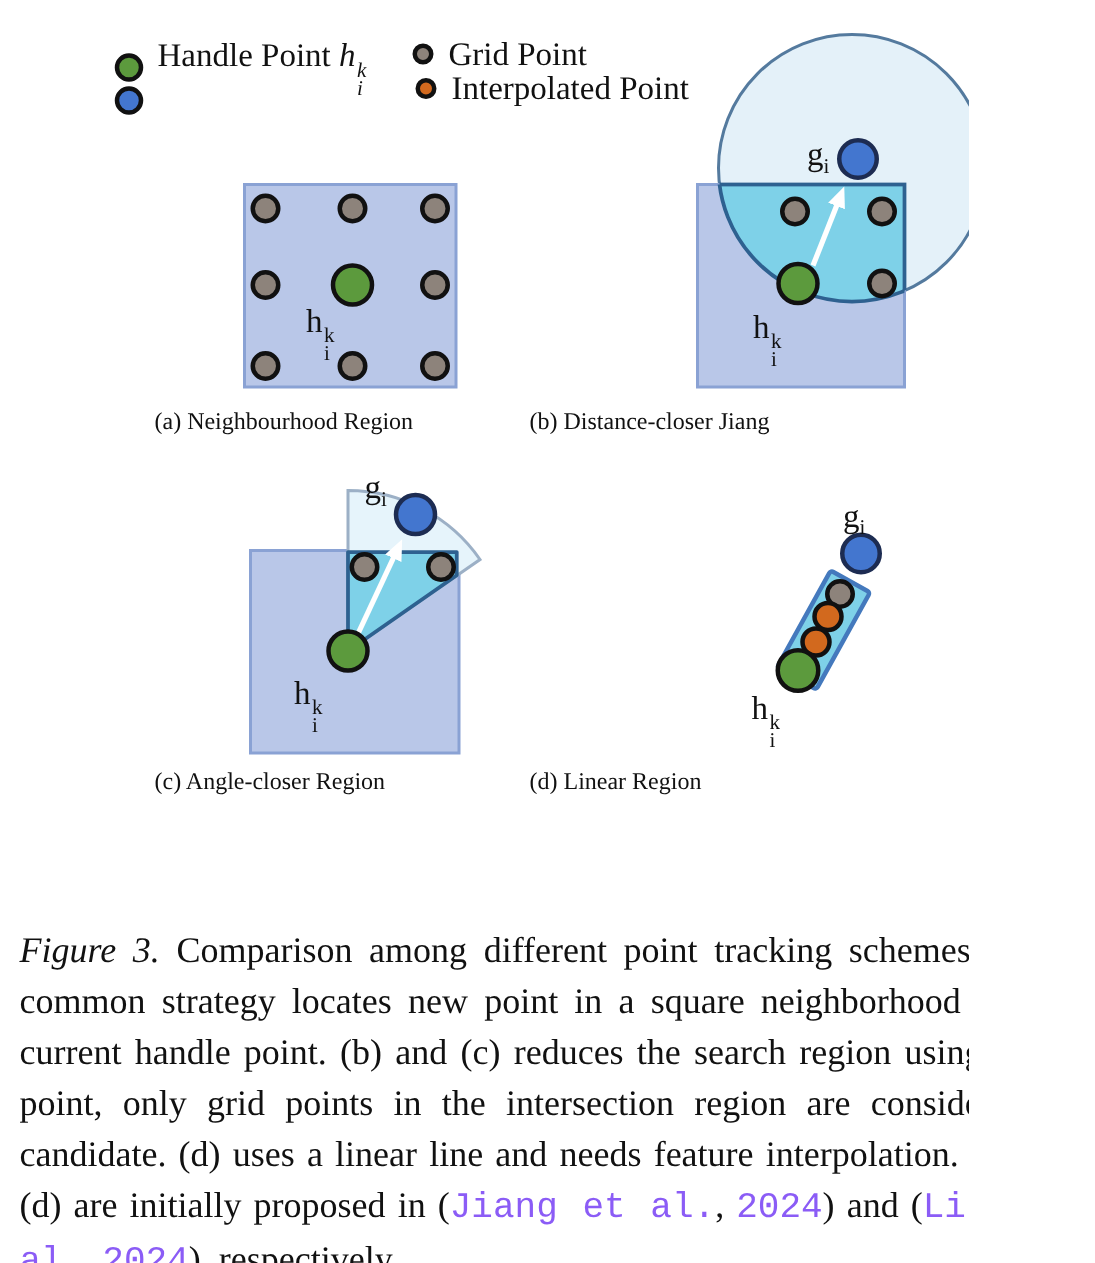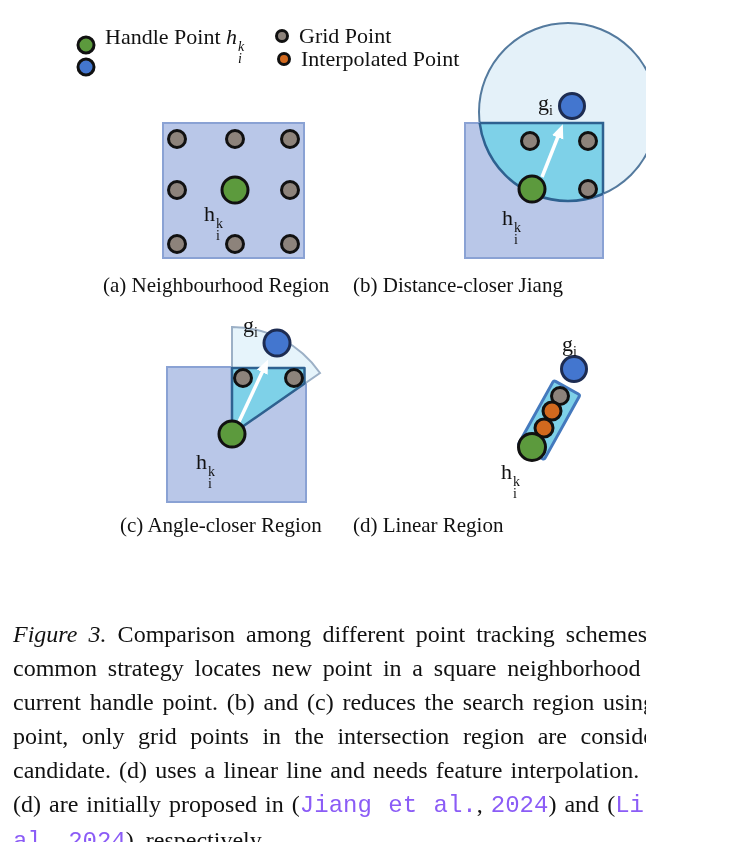--- a/index.html
+++ b/index.html
@@ -16,21 +16,21 @@
   .legend-item .ltext { font-size:22px; margin-left:8px; white-space:nowrap; }
 
   
   .mlabel { font-size:22px; white-space:nowrap; }
   .mstack { display:inline-flex; flex-direction:column; align-items:flex-start;
             font-size:14px; line-height:12px; vertical-align:-7px; margin-left:1px; }
   .msub { font-size:14px; vertical-align:-5px; }
   .ital { font-style:italic; }
 
   .plabel { position:absolute; font-size:22px; }
-  .subcap { position:absolute; font-size:21px; white-space:nowrap; }
+  .subcap { position:absolute; font-size:16px; white-space:nowrap; }
 
   
   .caption {
     position:absolute; left:13px; top:593px; width:705px;
     font-size:24px; line-height:34px; text-align:justify;
   }
   .cite { color:#8b5cf6;font-family:Liberation Mono, monospace; }
 </style>
 </head>
 <body>
@@ -166,18 +166,18 @@
     </div>
     <div class="plabel" style="left:501px; top:459px;">
       <span>h</span><span class="mstack">
           <span>k</span>
           <span>i</span>
         </span>
     </div>
 
     <div class="subcap" style="left:103px; top:273px;">(a) Neighbourhood Region</div>
     <div class="subcap" style="left:353px; top:273px;">(b) Distance-closer Jiang</div>
-    <div class="subcap" style="left:120px; top:513px;">(c) Angle-closer Region</div>
+    <div class="subcap" style="left:103px; top:513px;">(c) Angle-closer Region</div>
     <div class="subcap" style="left:353px; top:513px;">(d) Linear Region</div>
   </div>
 
   <p class="caption"><span class="ital">Figure 3.</span><span> Comparison among different point tracking schemes. (a) A common strategy locates new point in a square neighborhood around current handle point. (b) and (c) reduces the search region using target point, only grid points in the intersection region are considered as candidate. (d) uses a linear line and needs feature interpolation. (b) and (d) are initially proposed in (</span><span class="cite">Jiang et al.</span><span>, </span><span class="cite">2024</span><span>) and (</span><span class="cite">Ling et al.</span><span>, </span><span class="cite">2024</span><span>), respectively.</span></p>
 </div>
 
 </body></html>

